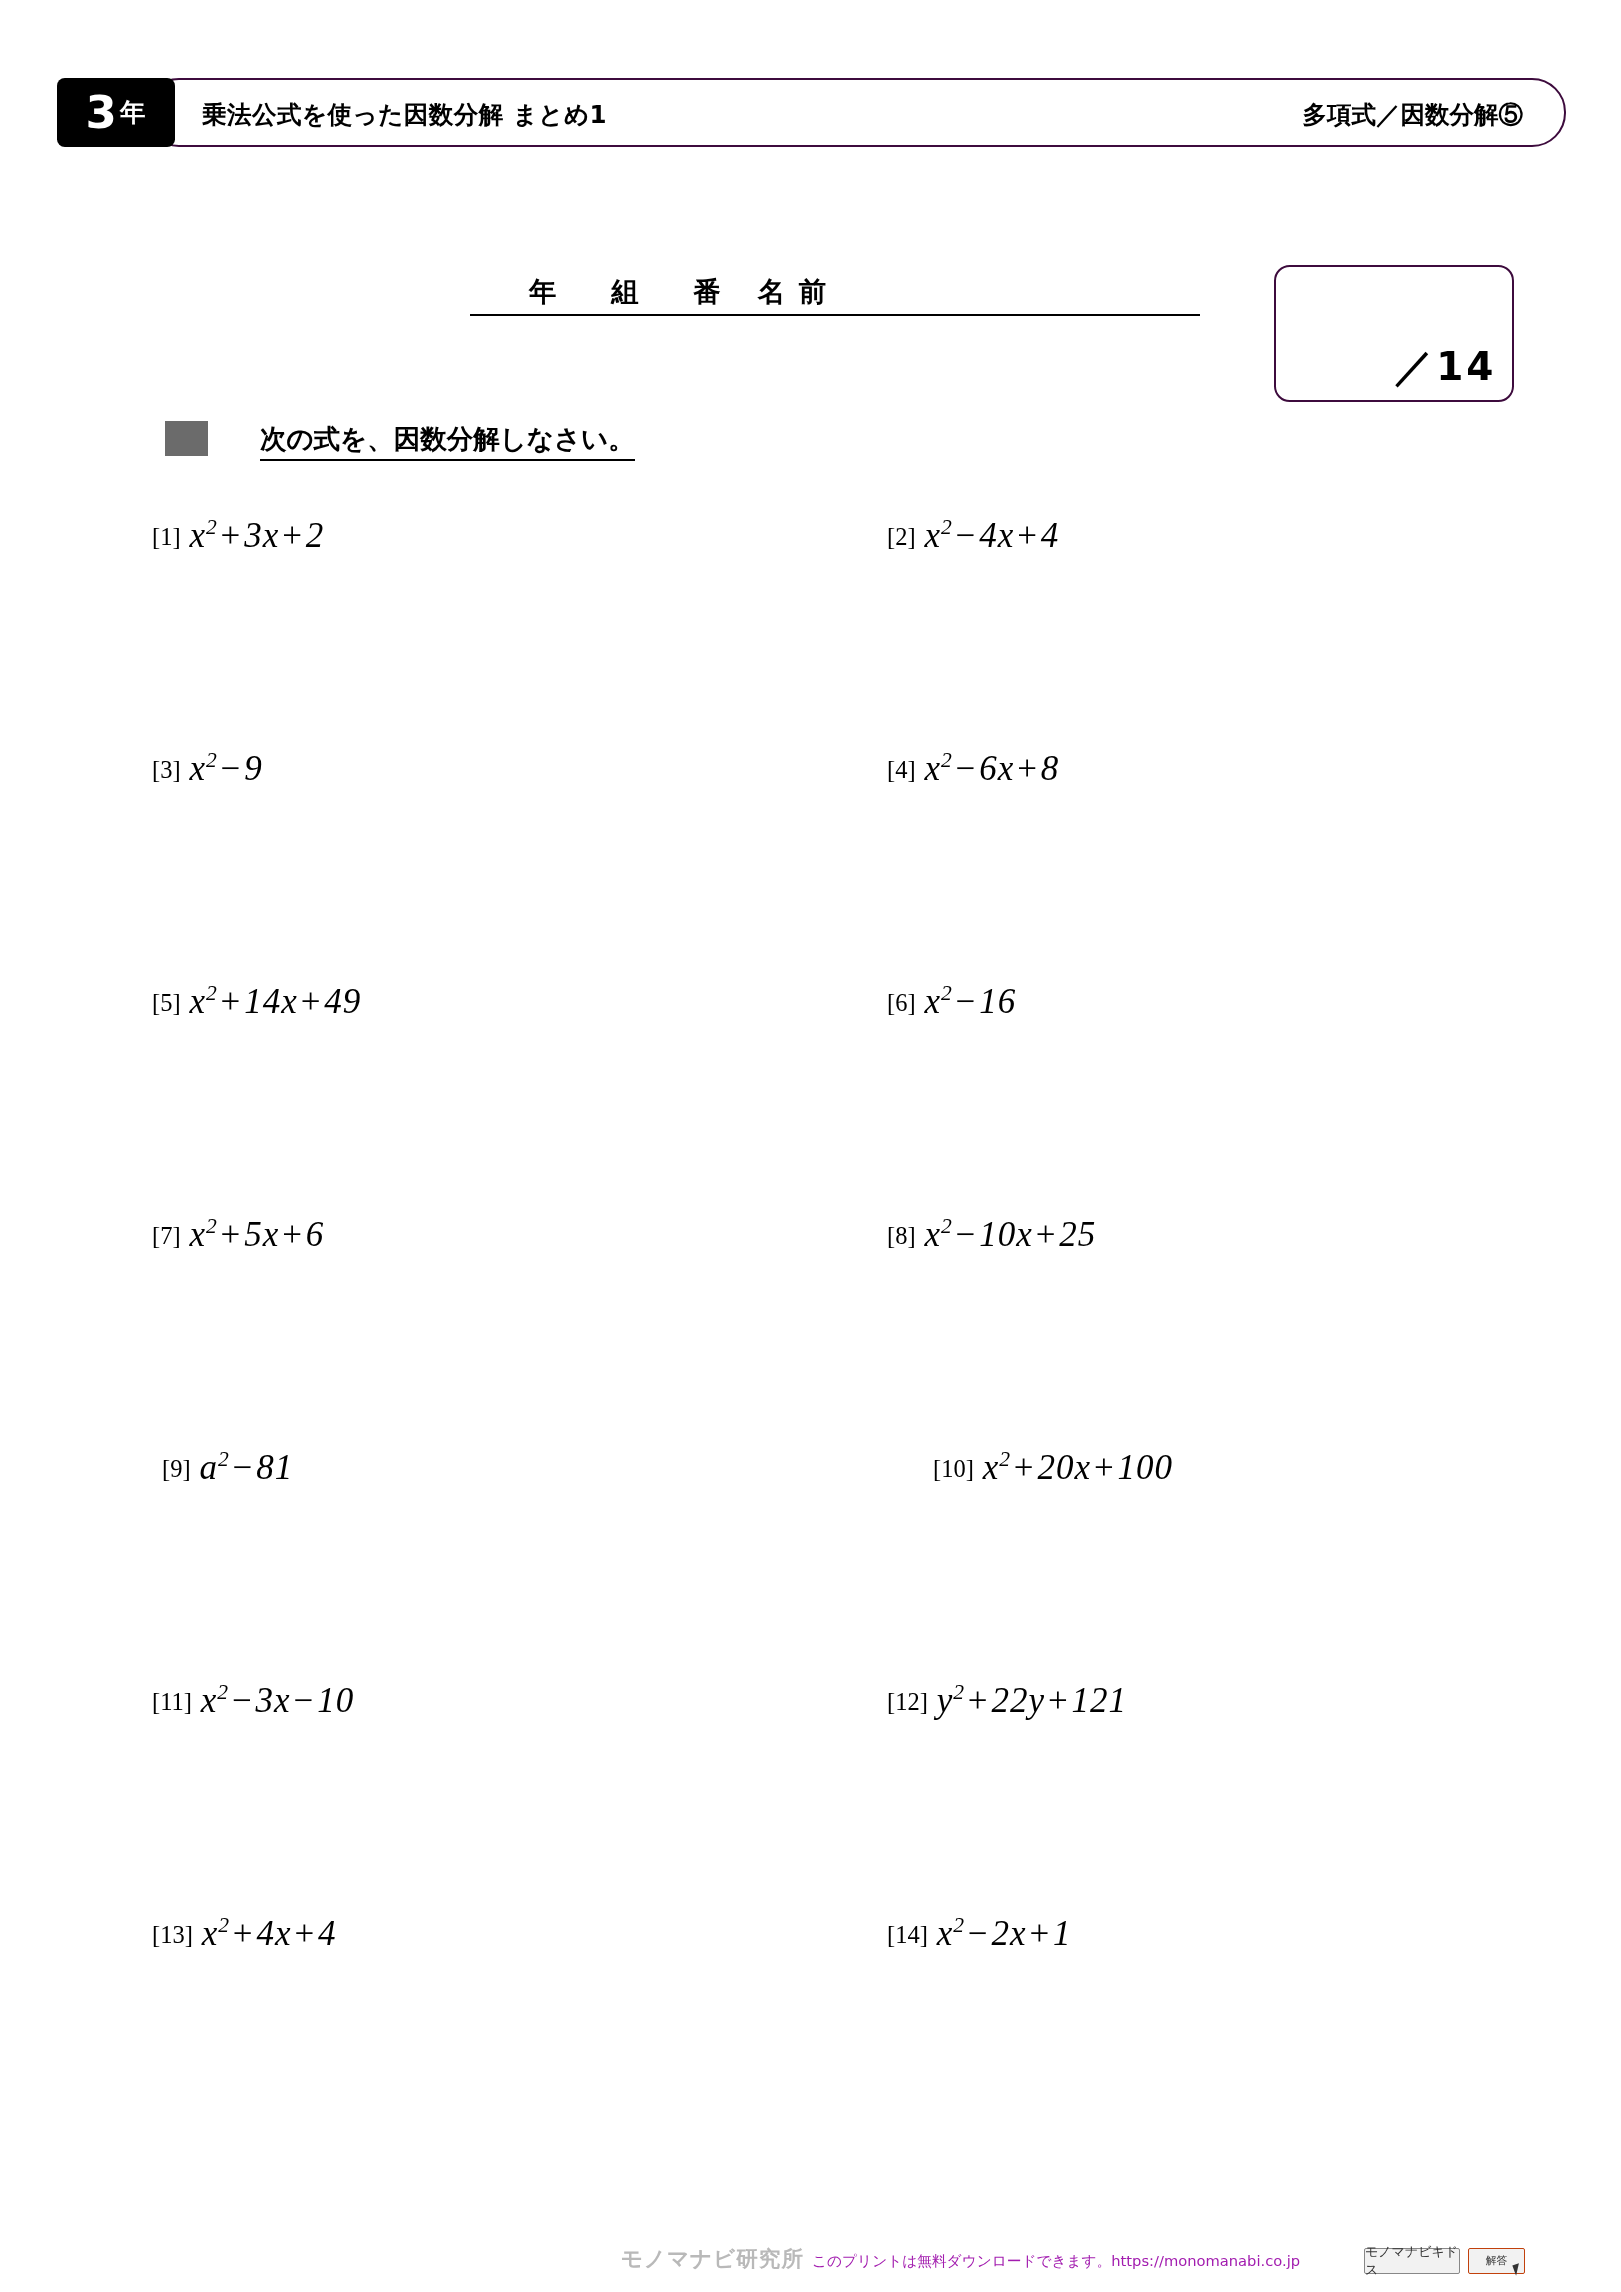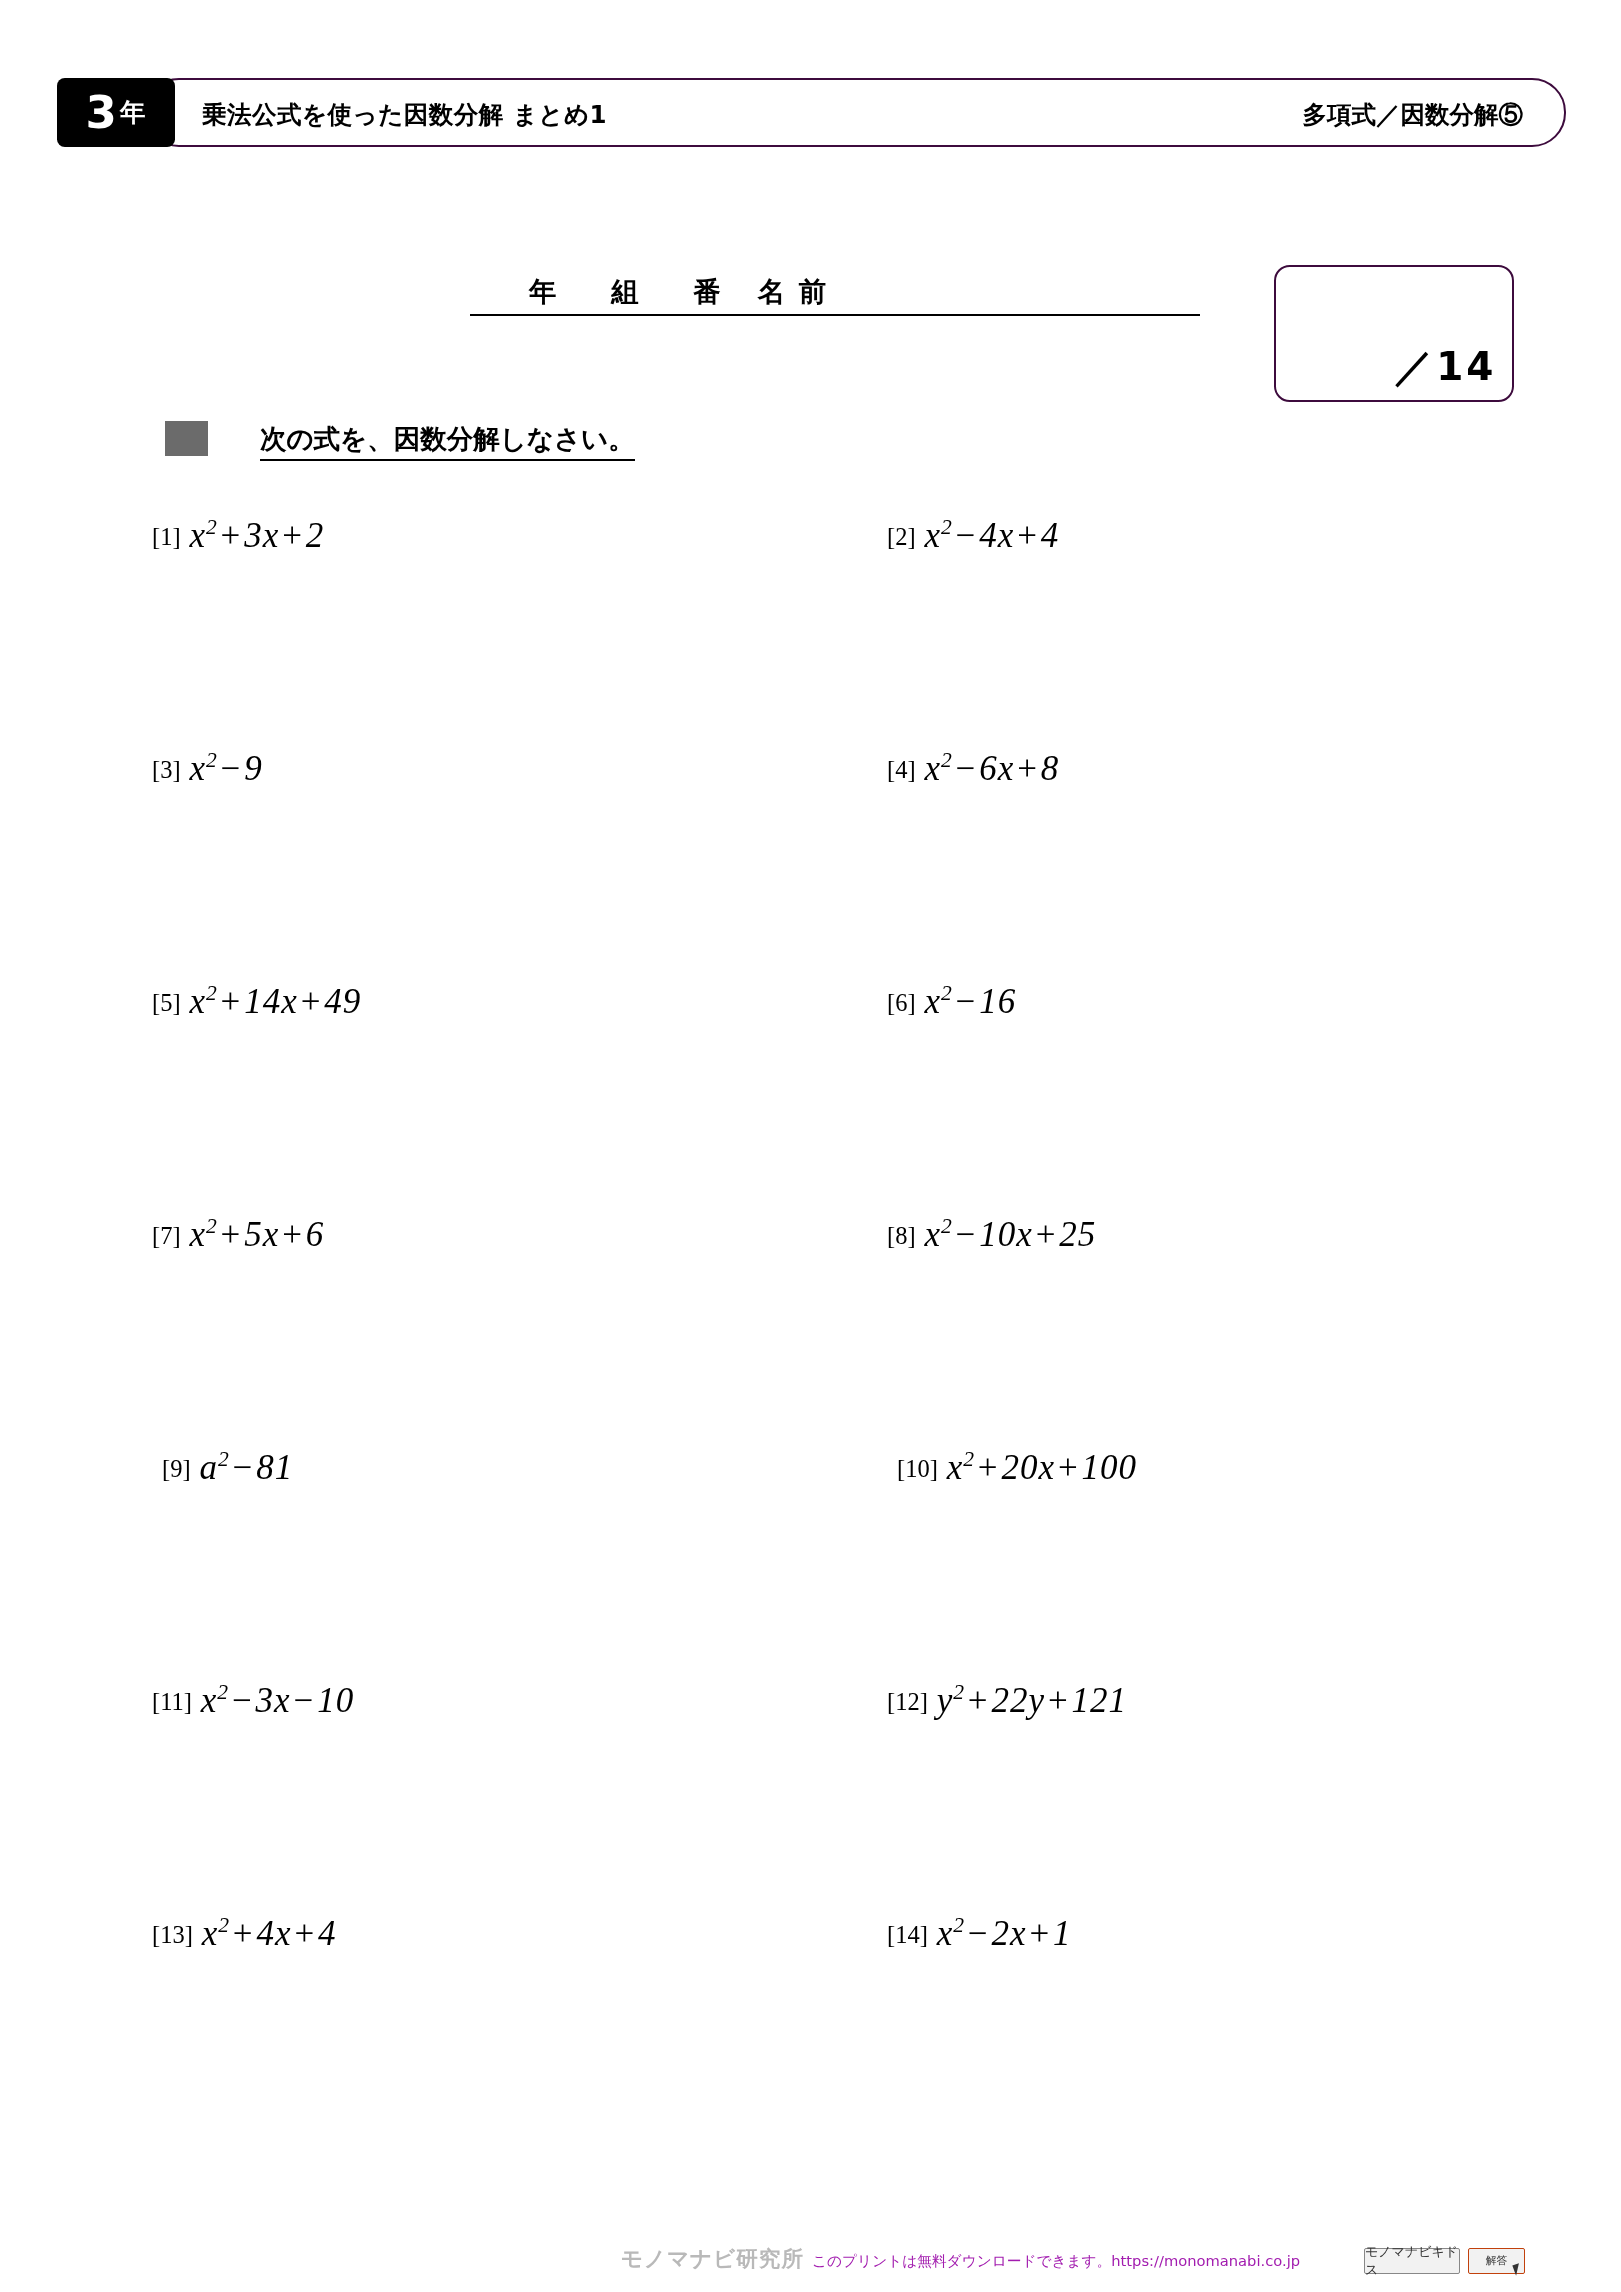--- a/index.html
+++ b/index.html
@@ -161,21 +161,21 @@
   .prob {
     position: absolute;
     top: 0;
     display: flex;
     align-items: baseline;
     white-space: nowrap;
   }
   .prob.col-left  { left: 152px; }
   .prob.col-right { left: 887px; }
   .prob.col-left.narrow  { left: 162px; }
-  .prob.col-right.narrow { left: 897px; text-align: right; }
+  .prob.col-right.narrow { left: 933px; text-align: right; }
 
   .pnum {
     font-family: "Liberation Serif", serif;
     font-size: 24.5px;
     margin-right: 8.8px;
     position: relative;
     top: -2px;
   }
   .pexpr {
     font-family: "Liberation Serif", serif;

